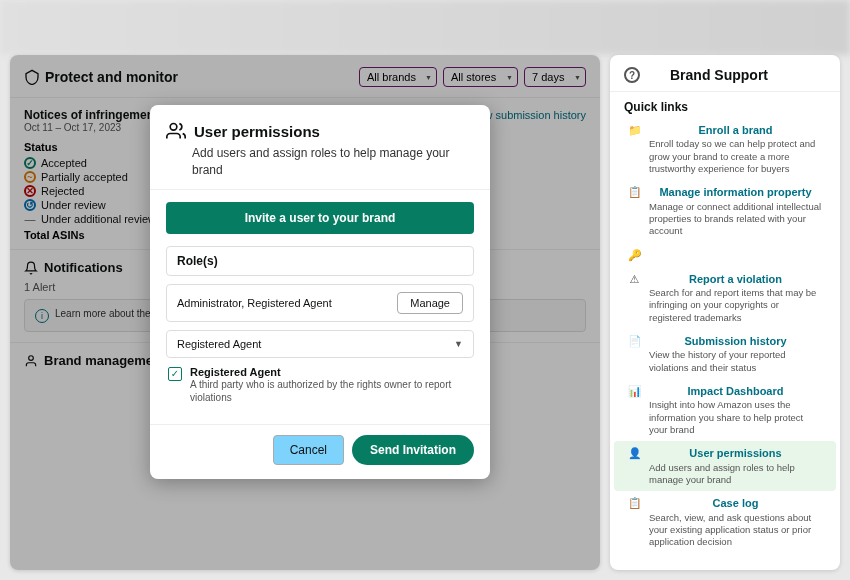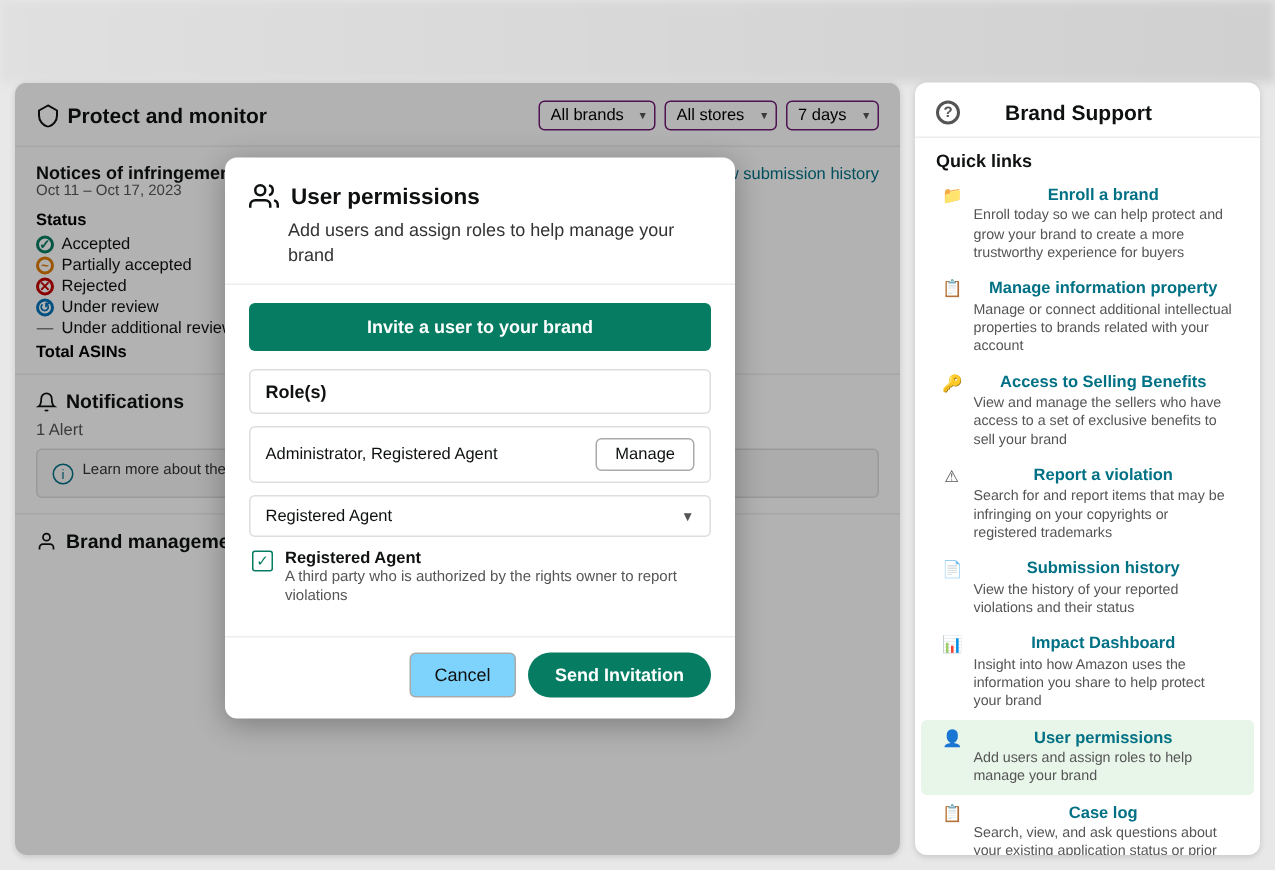--- a/index.html
+++ b/index.html
@@ -609,24 +609,20 @@
         </div>
         <div class="quick-link-item">
           <div class="ql-icon">📋</div>
           <div class="ql-content">
             <div class="ql-title">Manage information property</div>
             <div class="ql-desc">Manage or connect additional intellectual properties to brands related with your account</div>
           </div>
         </div>
         <div class="quick-link-item">
           <div class="ql-icon">🔑</div>
-          <div class="ql-content">
-            <div class="ql-title">Access to Selling Benefits</div>
-            <div class="ql-desc">View and manage the sellers who have access to a set of exclusive benefits to sell your brand</div>
-          </div>
         </div>
         <div class="quick-link-item">
           <div class="ql-icon">⚠</div>
           <div class="ql-content">
             <div class="ql-title">Report a violation</div>
             <div class="ql-desc">Search for and report items that may be infringing on your copyrights or registered trademarks</div>
           </div>
         </div>
         <div class="quick-link-item">
           <div class="ql-icon">📄</div>

